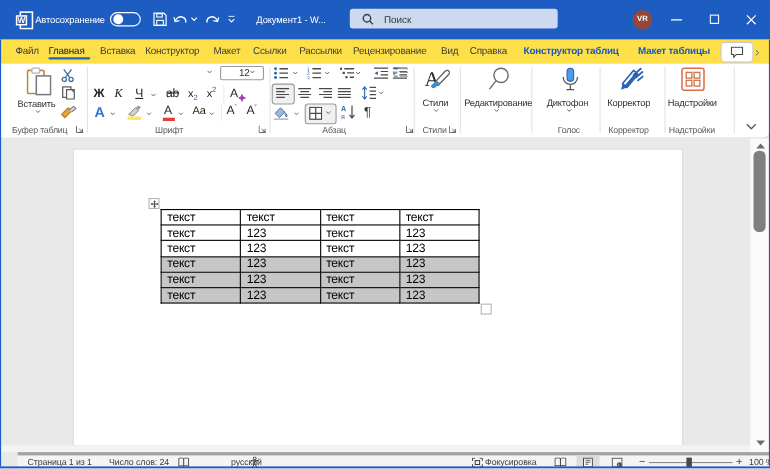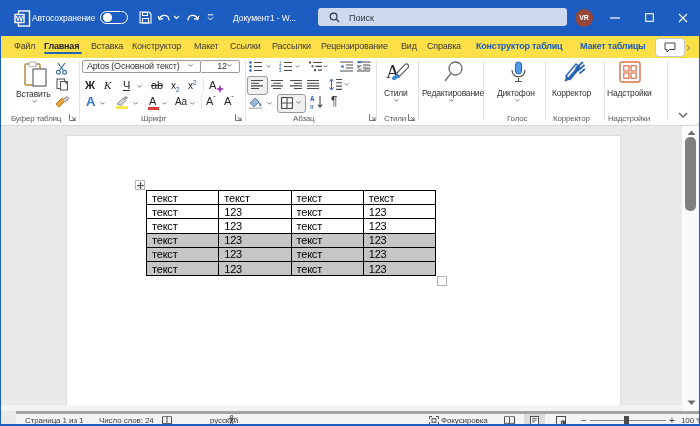--- a/index.html
+++ b/index.html
@@ -1,27 +1,27 @@
 <!DOCTYPE html>
 <html><head><meta charset="utf-8">
 <style>
 html,body{margin:0;padding:0;}
 body{width:700px;height:426px;overflow:hidden;font-family:"Liberation Sans",sans-serif;position:relative;background:#e9e9e9;-webkit-font-smoothing:antialiased;}
 .abs{position:absolute;}
 
 #titlebar{left:0;top:0;width:700px;height:36px;background:#1d5cc0;color:#fff;}
 #titlebar .txt{font-size:8.5px;letter-spacing:-0.1px;color:#fff;}
-#searchbox{left:318px;top:8px;width:226px;height:18px;background:#ccd9ee;border-radius:3px;padding-left:23px;}
+#searchbox{left:318px;top:8px;width:189px;height:18px;background:#ccd9ee;border-radius:3px;}
 #searchbox span{position:absolute;left:31px;top:4.5px;font-size:9px;color:#30373f;}
 #avatar{left:575px;top:9px;width:18px;height:18px;border-radius:50%;background:#93473a;color:#fff;font-size:7px;font-weight:bold;text-align:center;line-height:18px;}
 
 #tabrow{left:0;top:36px;width:700px;height:22px;background:#fde047;font-size:9px;letter-spacing:-0.2px;color:#3b3b3b;}
 .tab{position:absolute;top:5px;white-space:nowrap;}
 .tabblue{color:#185abd;font-weight:bold;}
-#tabactive{font-weight:bold;color:#222;}
+#tabactive{font-weight:normal;color:#222;}
 #tabline{left:44px;top:15.5px;width:38px;height:2.4px;background:#2a62b5;border-radius:2px;}
 #cmtbtn{left:655px;top:2px;width:28px;height:17px;border:1px solid #c8c8c8;border-radius:4px;background:#fff;}
 
 #ribbon{left:0;top:58px;width:700px;height:67px;background:#fff;border-bottom:1px solid #d8d8d8;border-radius:0 0 7px 0;}
 .gsep{position:absolute;top:3px;width:1px;height:60px;background:#e3e3e3;}
 .glabel{position:absolute;top:56px;font-size:8px;letter-spacing:-0.2px;color:#5d5d5d;white-space:nowrap;}
 .btxt{position:absolute;font-size:8.5px;letter-spacing:-0.2px;color:#333;white-space:nowrap;}
 .combo{position:absolute;border:1px solid #9b9b9b;border-radius:2px;background:#fff;font-size:9px;letter-spacing:-0.2px;color:#333;}
 .chv{position:absolute;width:5px;height:3px;}
 .ico{position:absolute;}
@@ -145,21 +145,20 @@
 
   <svg class="ico" style="left:55px;top:38px" width="15" height="12" viewBox="0 0 15 12">
     <path d="M1 8 L7 2 L10 5 L4 11 z" fill="#e8a33d" stroke="#b97c18" stroke-width="1"></path>
     <path d="M8 4 L12 0.5 L14 2.5 L10 6" fill="#d8d8d8" stroke="#7b7b7b" stroke-width="1"></path>
   </svg>
   <span class="glabel" style="left:11px">Буфер таблиц</span>
   <svg class="ico dlaunch" style="left:69px;top:56px" width="7" height="7" viewBox="0 0 7 7">
       <path d="M1 1 v-0 h0 M1 0.5 H0.5 V6.5 H6.5 V6 M3 3 L6 6 M6 3.2 V6 H3.2" fill="none" stroke="#666" stroke-width="0.9"></path>
     </svg>
 
-  <div class="combo" style="left:82px;top:2px;width:113px;height:11px;line-height:11px;padding-left:4px;">Aptos (Основной текст)</div>
   <svg class="chv" style="left:188px;top:6px" width="6" height="4" viewBox="0 0 6 4">
       <path d="M0.5 0.5 L3 3 L5.5 0.5" fill="none" stroke="#444" stroke-width="1"></path>
     </svg>
   <div class="combo" style="left:200px;top:2px;width:34px;height:11px;line-height:11px;padding-left:4px;text-align:center;">12</div>
   <svg class="chv" style="left:227px;top:6px" width="6" height="4" viewBox="0 0 6 4">
       <path d="M0.5 0.5 L3 3 L5.5 0.5" fill="none" stroke="#444" stroke-width="1"></path>
     </svg>
 
   <span class="btxt" style="left:85px;top:21px;font-weight:bold;font-size:11px;color:#222;">Ж</span>
   <span class="btxt" style="left:104px;top:21px;font-style:italic;font-size:11px;font-family:'Liberation Serif',serif;color:#222;">К</span>

